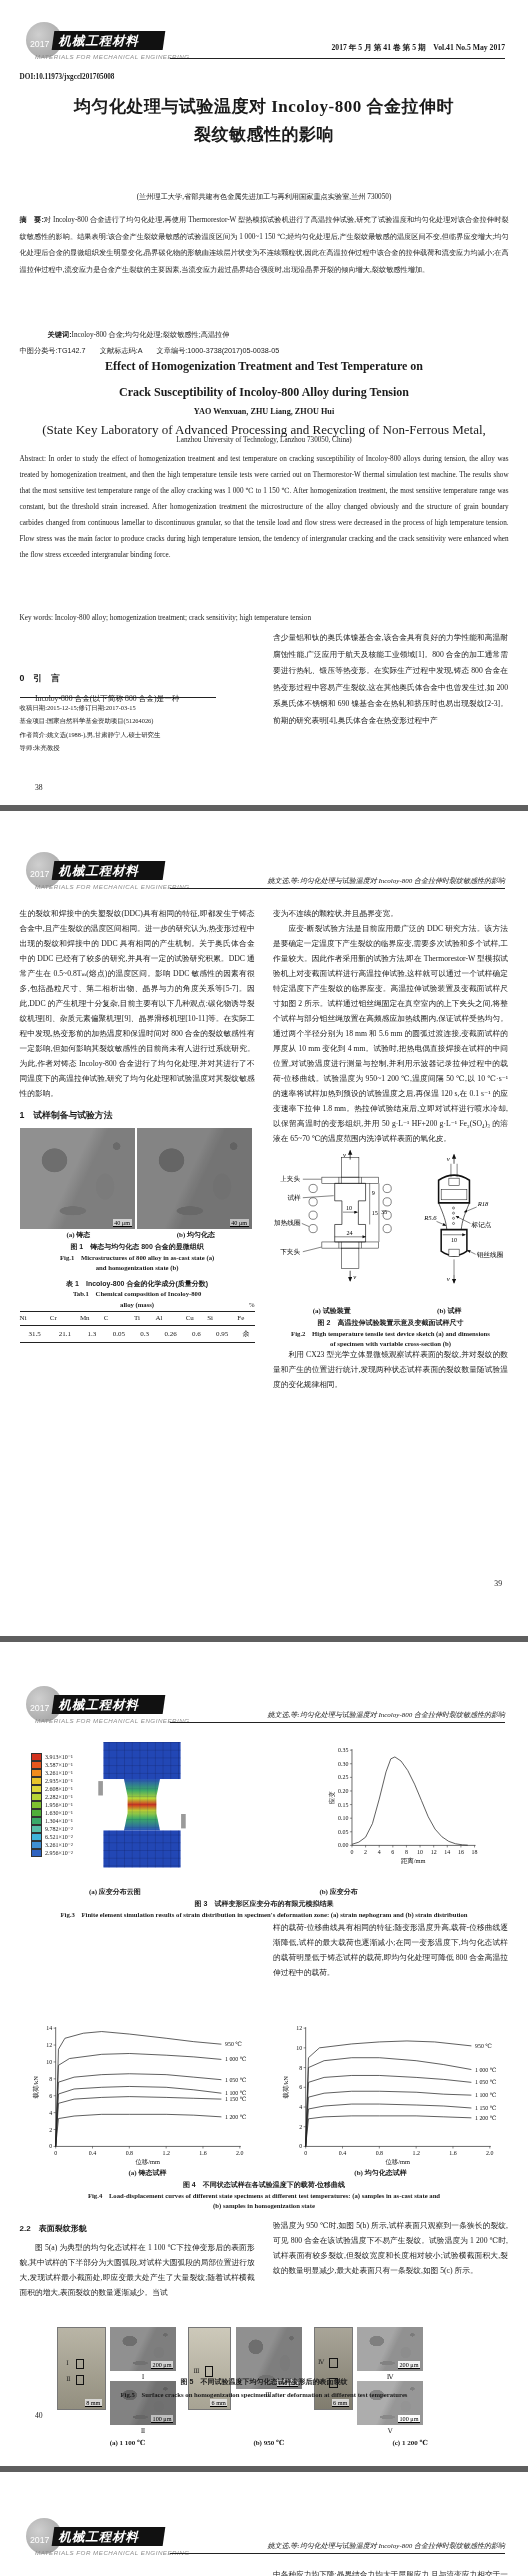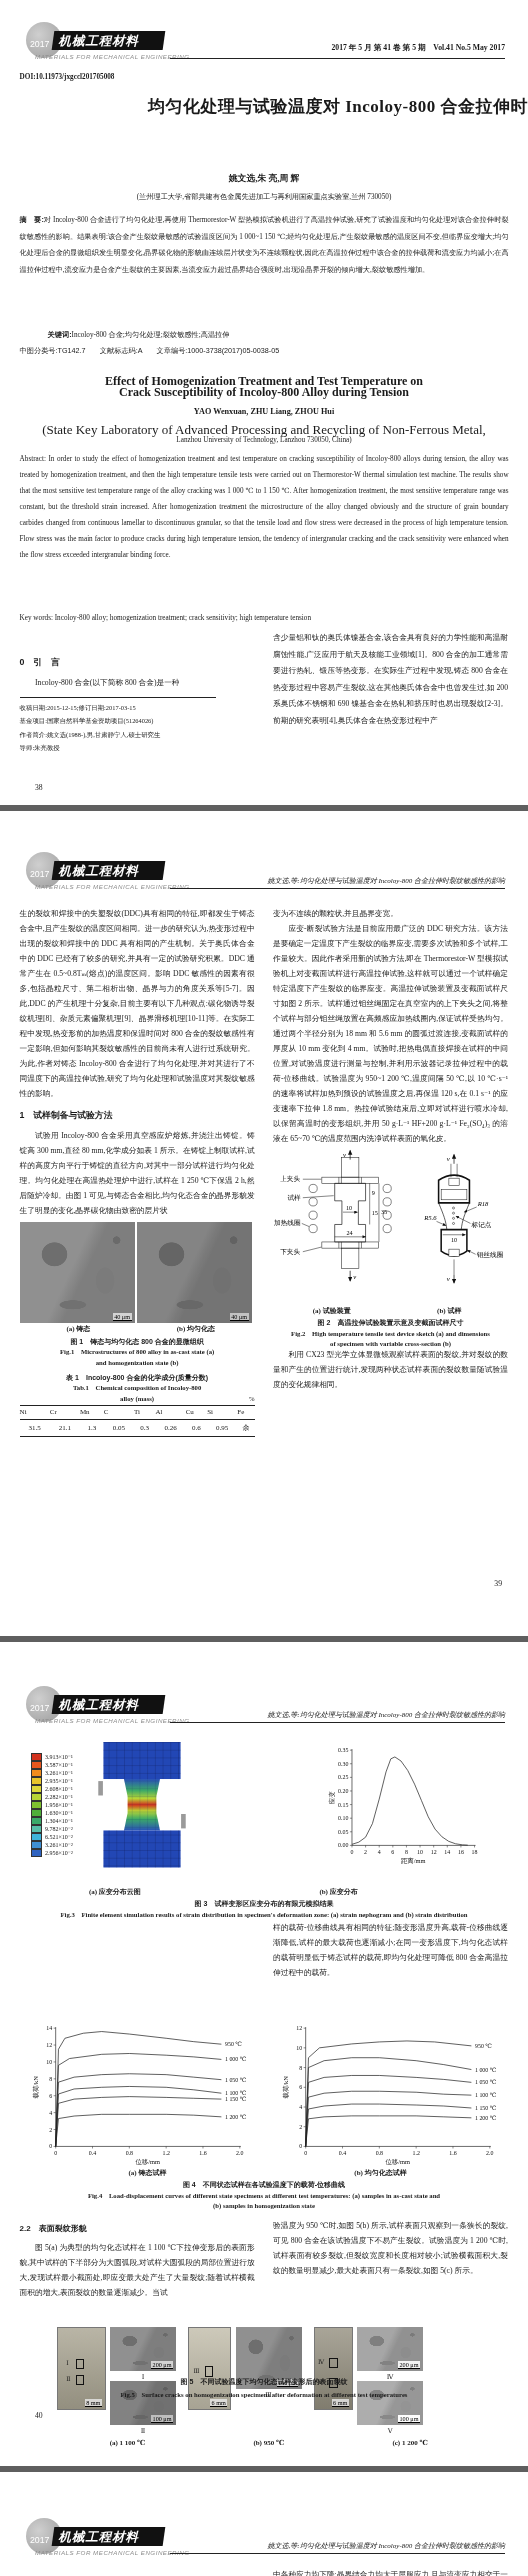--- a/index.html
+++ b/index.html
@@ -62,42 +62,42 @@
       <div class="circle"></div>
       <div class="yr">2017</div>
       <div class="box"></div>
       <div class="boxtxt">机械工程材料</div>
       <div class="sub">MATERIALS FOR MECHANICAL ENGINEERING</div>
     </div>
     <div class="issue" style="top:43px;">2017 年 5 月 第 41 卷 第 5 期　Vol.41 No.5 May 2017</div>
     <div class="hrule" style="left:170px;right:23px;top:58px;"></div>
     <div class="doi" style="top:73px;">DOI:10.11973/jxgccl201705008</div>
 
-    <div class="ttl" style="top:95px;text-align:right;">均匀化处理与试验温度对 Incoloy-800 合金拉伸时</div>
-    <div class="ctr" style="top:173px;font-size:8.8px;font-weight:bold;">姚文选,朱 亮,周 辉</div>
+    <div class="ttl" style="top:95px;">均匀化处理与试验温度对 Incoloy-800 合金拉伸时</div>
+    <div class="ttl" style="top:123px;">裂纹敏感性的影响</div>
     <div class="ctr" style="top:192px;font-size:7.2px;">(兰州理工大学,省部共建有色金属先进加工与再利用国家重点实验室,兰州 730050)</div>
 
     <div class="blk" style="top:212px;font-size:7.2px;line-height:16.5px;">
       <span style="font-weight:bold;font-family:'Liberation Sans',sans-serif;">摘　要:</span><span>对 Incoloy-800 合金进行了均匀化处理,再使用 Thermorestor-W 型热模拟试验机进行了高温拉伸试验,研究了试验温度和均匀化处理对该合金拉伸时裂纹敏感性的影响。结果表明:该合金产生裂纹最敏感的试验温度区间为 1 000~1 150 ℃;经均匀化处理后,产生裂纹最敏感的温度区间不变,但临界应变增大;均匀化处理后合金的显微组织发生明显变化,晶界碳化物的形貌由连续层片状变为不连续颗粒状,因此在高温拉伸过程中该合金的拉伸载荷和流变应力均减小;在高温拉伸过程中,流变应力是合金产生裂纹的主要因素,当流变应力超过晶界结合强度时,出现沿晶界开裂的倾向增大,裂纹敏感性增加。</span>
     </div>
     <div class="blk" style="top:330px;font-size:7.2px;margin-left:28px;">
       <span style="font-weight:bold;font-family:'Liberation Sans',sans-serif;">关键词:</span><span>Incoloy-800 合金;均匀化处理;裂纹敏感性;高温拉伸</span>
     </div>
     <div class="blk" style="top:346px;font-size:7.2px;font-family:'Liberation Sans','DejaVu Sans',sans-serif;">中图分类号:TG142.7　　文献标志码:A　　文章编号:1000-3738(2017)05-0038-05</div>
 
-    <div class="ctr" style="top:374px;font-size:12px;font-weight:bold;">Effect of Homogenization Treatment and Test Temperature on</div>
+    <div class="ctr" style="top:359px;font-size:12px;font-weight:bold;">Effect of Homogenization Treatment and Test Temperature on</div>
     <div class="ctr" style="top:385px;font-size:12px;font-weight:bold;">Crack Susceptibility of Incoloy-800 Alloy during Tension</div>
     <div class="ctr" style="top:407px;font-size:8.2px;font-weight:bold;">YAO Wenxuan, ZHU Liang, ZHOU Hui</div>
     <div class="ctr" style="top:422px;font-size:13px;">(State Key Laboratory of Advanced Processing and Recycling of Non-Ferrous Metal,</div>
     <div class="ctr" style="top:436px;font-size:7.2px;">Lanzhou University of Technology, Lanzhou 730050, China)</div>
 
     <div class="blk" style="top:451px;font-size:7.2px;line-height:16px;">Abstract: In order to study the effect of homogenization treatment and test temperature on cracking susceptibility of Incoloy-800 alloys during tension, the alloy was treated by homogenization treatment, and then the high temperature tensile tests were carried out on Thermorestor-W thermal simulation test machine. The results show that the most sensitive test temperature range of the alloy cracking was 1 000 ℃ to 1 150 ℃. After homogenization treatment, the most sensitive temperature range was constant, but the threshold strain increased. After homogenization treatment the microstructure of the alloy changed obviously and the structure of grain boundary carbides changed from continuous lamellar to discontinuous granular, so that the tensile load and flow stress were decreased in the process of high temperature tension. Flow stress was the main factor to produce cracks during high temperature tension, the tendency of intergranular cracking and the crack sensitivity were enhanced when the flow stress exceeded intergranular binding force.</div>
     <div class="blk" style="top:614px;font-size:7.2px;">Key words: Incoloy-800 alloy; homogenization treatment; crack sensitivity; high temperature tension</div>
 
-    <div class="col" style="left:19.6px;top:648px;">
+    <div class="col" style="left:19.6px;top:664px;">
       <p class="para h2head">0　引　言</p>
       <p class="para">Incoloy-800 合金(以下简称 800 合金)是一种</p>
     </div>
     <div style="position:absolute;left:19.6px;top:697px;width:196px;border-top:0.8px solid #222;"></div>
     <div class="col" style="left:19.6px;top:701px;">
       <p class="fnline" style="margin:0;">收稿日期:2015-12-15;修订日期:2017-03-15</p>
       <p class="fnline" style="margin:0;">基金项目:国家自然科学基金资助项目(51264026)</p>
       <p class="fnline" style="margin:0;">作者简介:姚文选(1988-),男,甘肃静宁人,硕士研究生</p>
       <p class="fnline" style="margin:0;">导师:朱亮教授</p>
     </div>
@@ -116,21 +116,20 @@
       <div class="box"></div>
       <div class="boxtxt">机械工程材料</div>
       <div class="sub">MATERIALS FOR MECHANICAL ENGINEERING</div>
     </div>
     <div class="runhead" style="top:65px;">姚文选,等:均匀化处理与试验温度对 Incoloy-800 合金拉伸时裂纹敏感性的影响</div>
     <div class="hrule" style="left:170px;right:23px;top:77px;"></div>
 
     <div class="col" style="left:19.6px;top:95px;">
       <p class="para noind">生的裂纹和焊接中的失塑裂纹(DDC)具有相同的特征,即都发生于铸态合金中,且产生裂纹的温度区间相同。进一步的研究认为,热变形过程中出现的裂纹和焊接中的 DDC 具有相同的产生机制。关于奥氏体合金中的 DDC 已经有了较多的研究,并具有一定的试验研究积累。DDC 通常产生在 0.5~0.8Tₘ(熔点)的温度区间。影响 DDC 敏感性的因素有很多,包括晶粒尺寸、第二相析出物、晶界与力的角度关系等[5-7]。因此,DDC 的产生机理十分复杂,目前主要有以下几种观点:碳化物诱导裂纹机理[8]、杂质元素偏聚机理[9]、晶界滑移机理[10-11]等。在实际工程中发现,热变形前的加热温度和保温时间对 800 合金的裂纹敏感性有一定影响,但如何影响其裂纹敏感性的目前尚未有人进行过系统研究。为此,作者对铸态 Incoloy-800 合金进行了均匀化处理,并对其进行了不同温度下的高温拉伸试验,研究了均匀化处理和试验温度对其裂纹敏感性的影响。</p>
       <p class="para h2head">1　试样制备与试验方法</p>
-      <p class="para">试验用 Incoloy-800 合金采用真空感应炉熔炼,并浇注出铸锭。铸锭高 300 mm,直径 80 mm,化学成分如表 1 所示。在铸锭上制取试样,试样的高度方向平行于铸锭的直径方向,对其中一部分试样进行均匀化处理。均匀化处理在高温热处理炉中进行,试样在 1 250 ℃下保温 2 h,然后随炉冷却。由图 1 可见,与铸态合金相比,均匀化态合金的晶界形貌发生了明显的变化,晶界碳化物由致密的层片状</p>
       <div style="margin-top:4.1px;">
         <div style="display:flex;gap:2.1px;">
           <div class="micro" style="width:115px;">
             <span class="scalebar">40 μm</span>
           </div>
           <div class="micro" style="width:115px;filter:brightness(0.92);">
             <span class="scalebar">40 μm</span>
           </div>
         </div>
         <div style="display:flex;">

